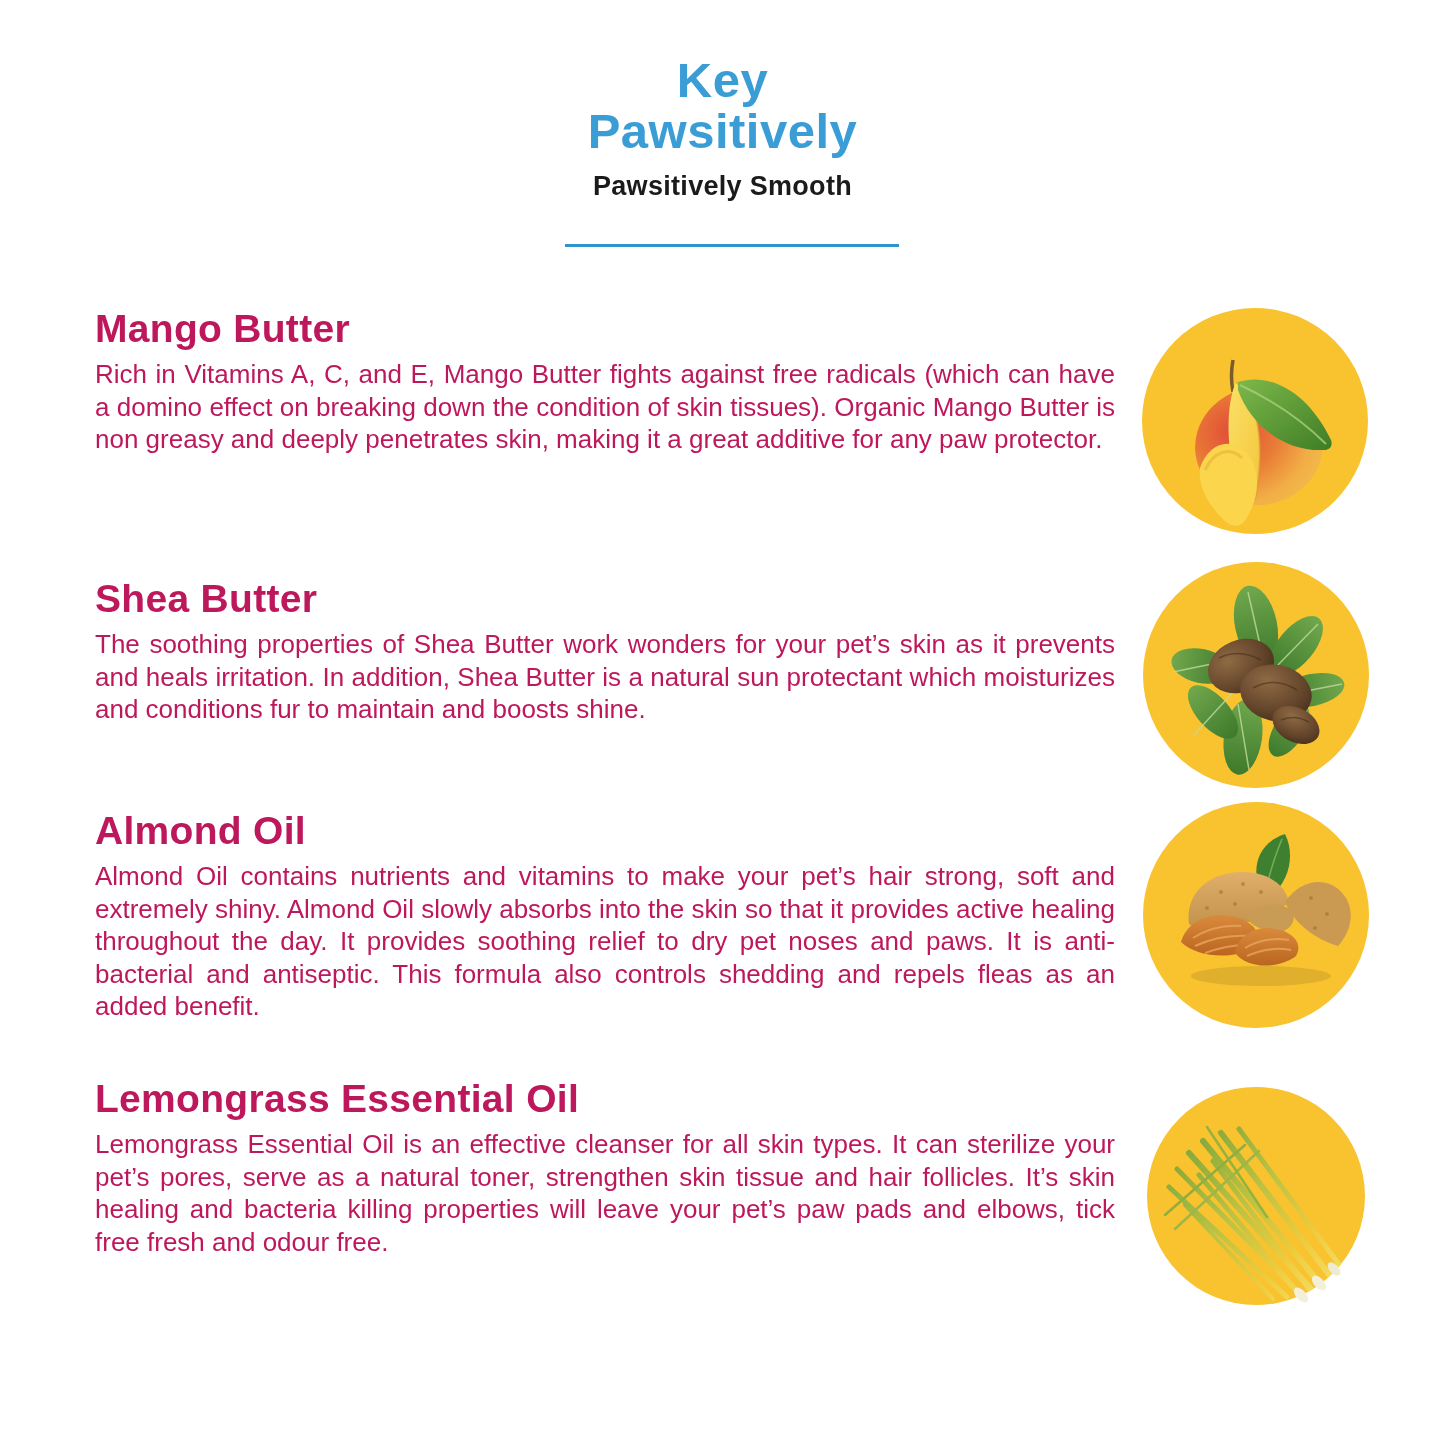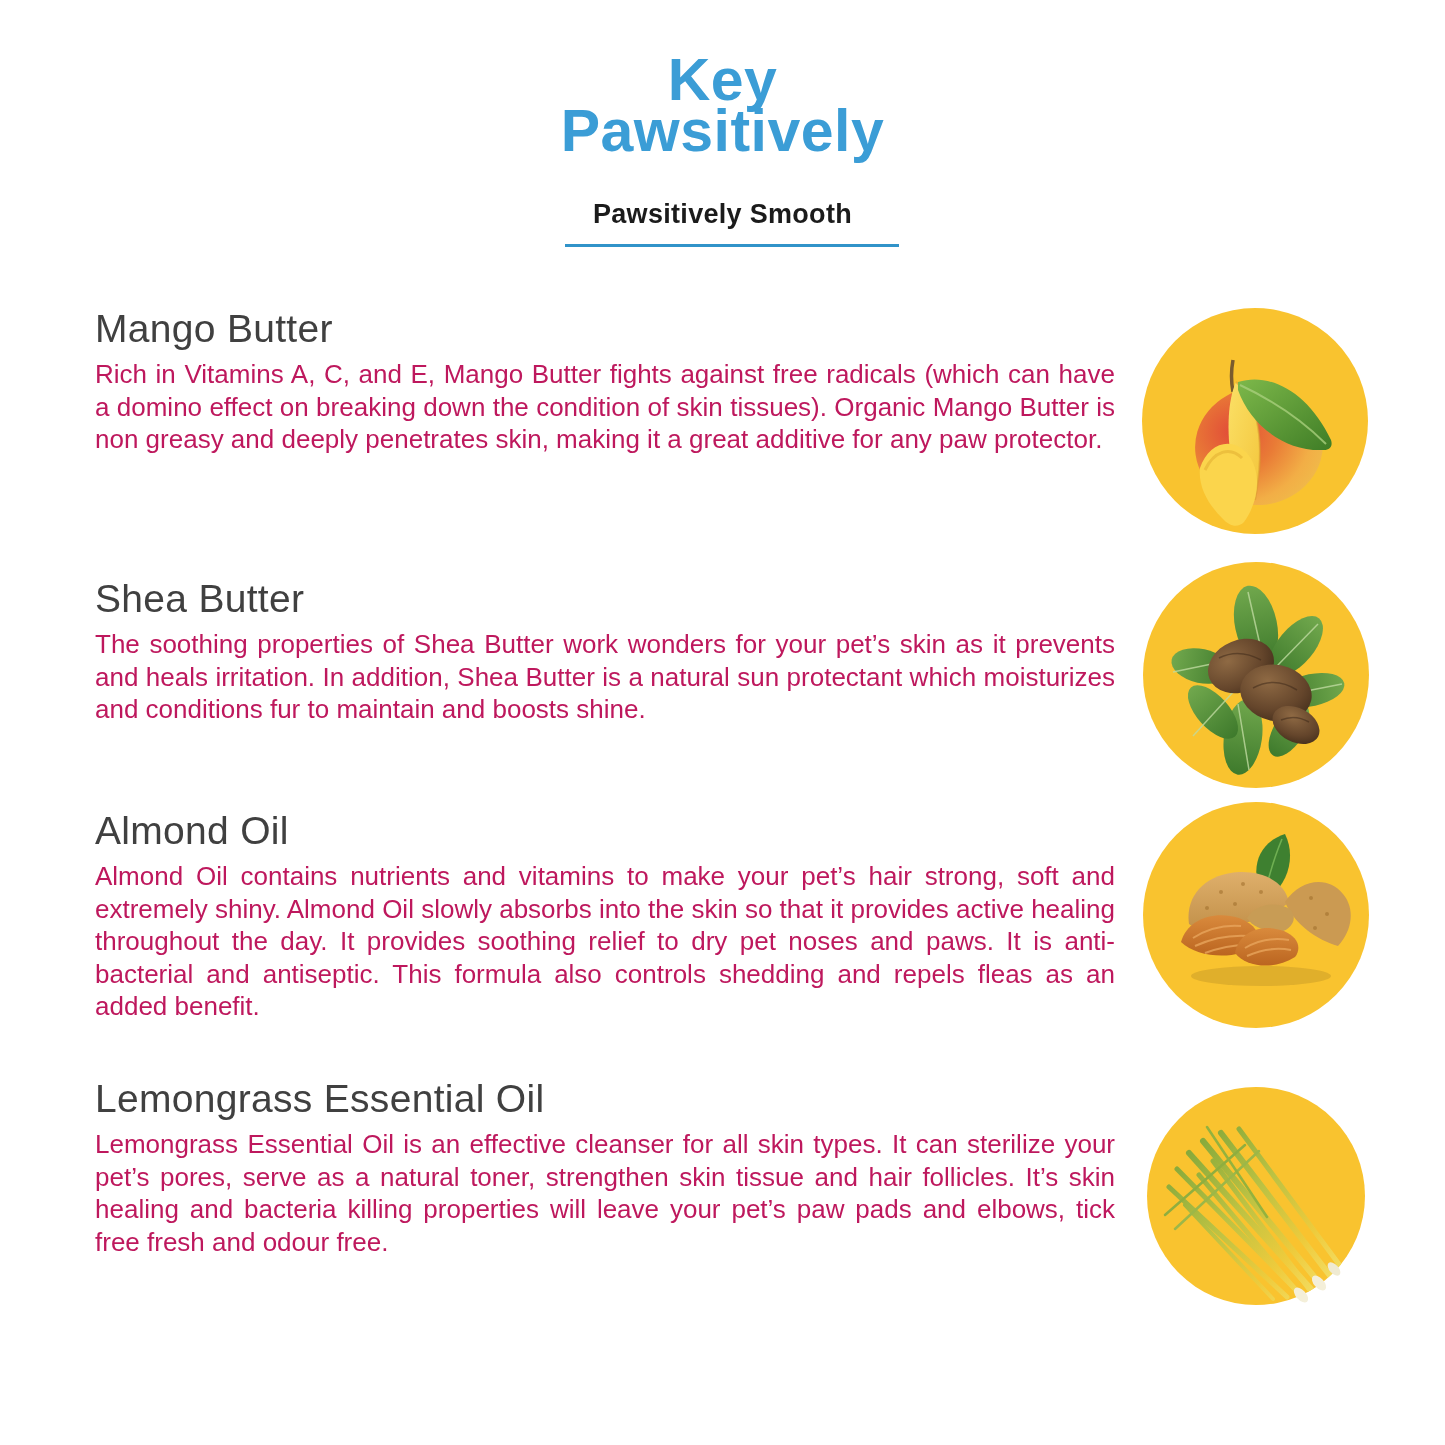--- a/index.html
+++ b/index.html
@@ -9,38 +9,38 @@
     position: relative;
     font-family: "Liberation Sans", sans-serif;
     -webkit-font-smoothing: antialiased;
   }
   .page { position: absolute; inset: 0; overflow: hidden; }
 
   
   .header { position: absolute; top: 55px; left: 0; width: 100%; text-align: center; }
   .title {
     margin: 0;
-    font-size: 59px; line-height: 51px; font-weight: bold;
+    font-size: 49px; line-height: 51px; font-weight: bold;
     color: #3B9DD6; letter-spacing: 0.5px;
   }
   .subtitle {
-    margin: 42px 0 0 0;
+    margin: 14px 0 0 0;
     font-size: 27px; font-weight: bold; color: #1b1b1b; letter-spacing: 0.3px;
   }
   .divider {
     position: absolute; top: 244px; left: 565px;
     width: 334px; height: 3px; background: #3193C9;
   }
 
   
   .section { position: absolute; left: 95px; width: 1020px; }
   .section h2 {
     margin: 0 0 7px 0;
-    font-size: 39px; line-height: 45px; font-weight: normal;
-    color: #404040; letter-spacing: 0.3px;
+    font-size: 39px; line-height: 45px; font-weight: bold;
+    color: #be185d; letter-spacing: 0.3px;
   }
   .section p {
     margin: 0;
     font-size: 26px; line-height: 32.5px; font-weight: 500;
     color: #be185d;
     text-align: justify;
   }
   #section-mango      { top: 306px; }
   #section-shea       { top: 576px; }
   #section-almond     { top: 808px; }

